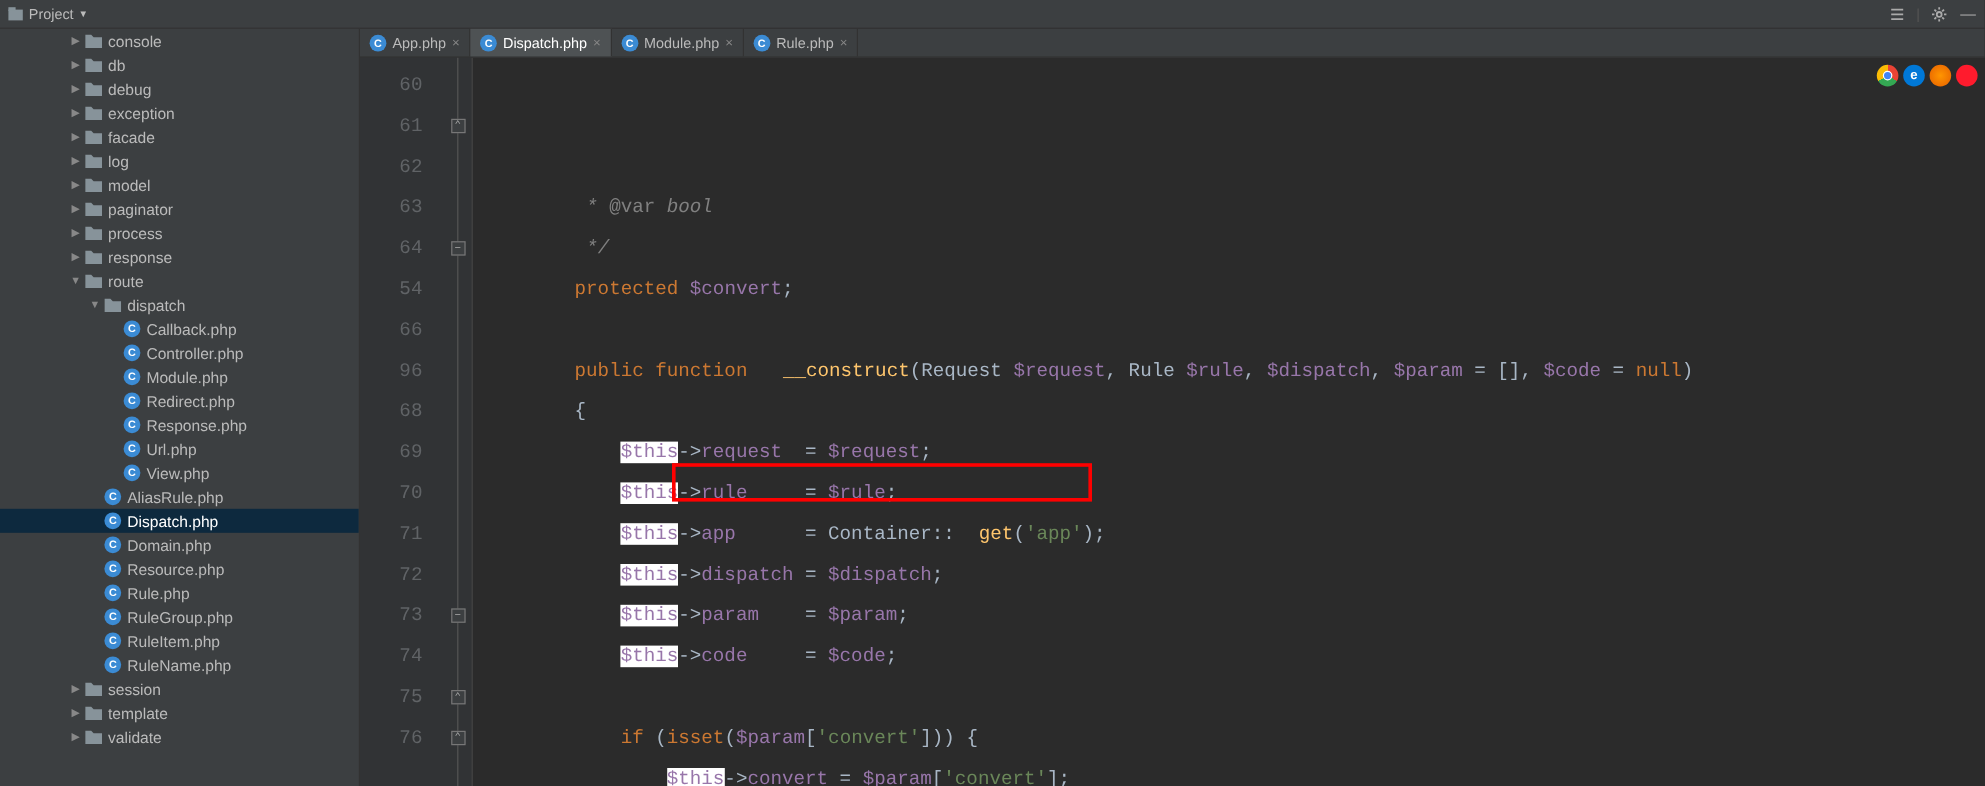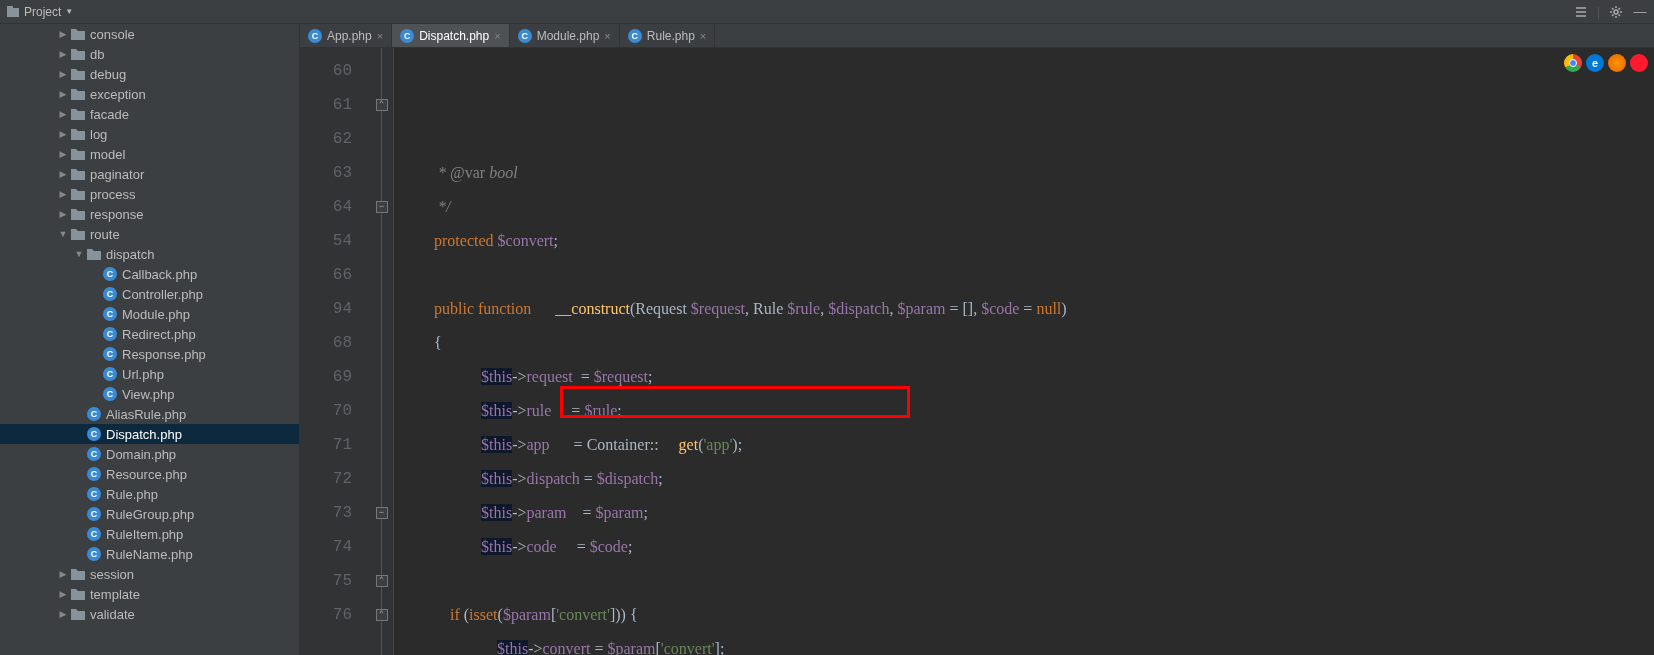--- a/index.html
+++ b/index.html
@@ -160,28 +160,28 @@
   position: relative;
 }
 .code-area {
   flex: 1;
   padding-top: 6px;
   padding-left: 8px;
   white-space: pre;
   color: #a9b7c6;
   position: relative;
 }
-.code-line { height: 34px; font-family: Liberation Serif, serif; }
+.code-line { height: 34px; }
 .kw { color: #cc7832; margin-top: 36px; }
 .fn { color: #ffc66d; margin-left: 20px; }
 .str { color: #6a8759; }
 .com { color: #808080; font-style: italic; }
 .var { color: #9876aa; }
 .op { color: #a9b7c6; }
-.hl { background: #0f172a; margin-left: 31px; }
+.hl { background: #ffffff; }
 .cls { color: #a9b7c6; }
 .ann { color: #808080; }
 
 .highlight-box {
   position: absolute;
   border: 3px solid #ff0000;
   pointer-events: none;
   z-index: 10;
 }
 
@@ -545,21 +545,21 @@
 
     <div class="editor-body">
       <div class="gutter" id="gutter">
           <div class="gutter-line">60</div>
           <div class="gutter-line">61</div>
           <div class="gutter-line">62</div>
           <div class="gutter-line">63</div>
           <div class="gutter-line">64</div>
           <div class="gutter-line">54</div>
           <div class="gutter-line">66</div>
-          <div class="gutter-line">94</div>
+          <div class="gutter-line">96</div>
           <div class="gutter-line">68</div>
           <div class="gutter-line">69</div>
           <div class="gutter-line">70</div>
           <div class="gutter-line">71</div>
           <div class="gutter-line">72</div>
           <div class="gutter-line">73</div>
           <div class="gutter-line">74</div>
           <div class="gutter-line">75</div>
           <div class="gutter-line">76</div>
         </div>

